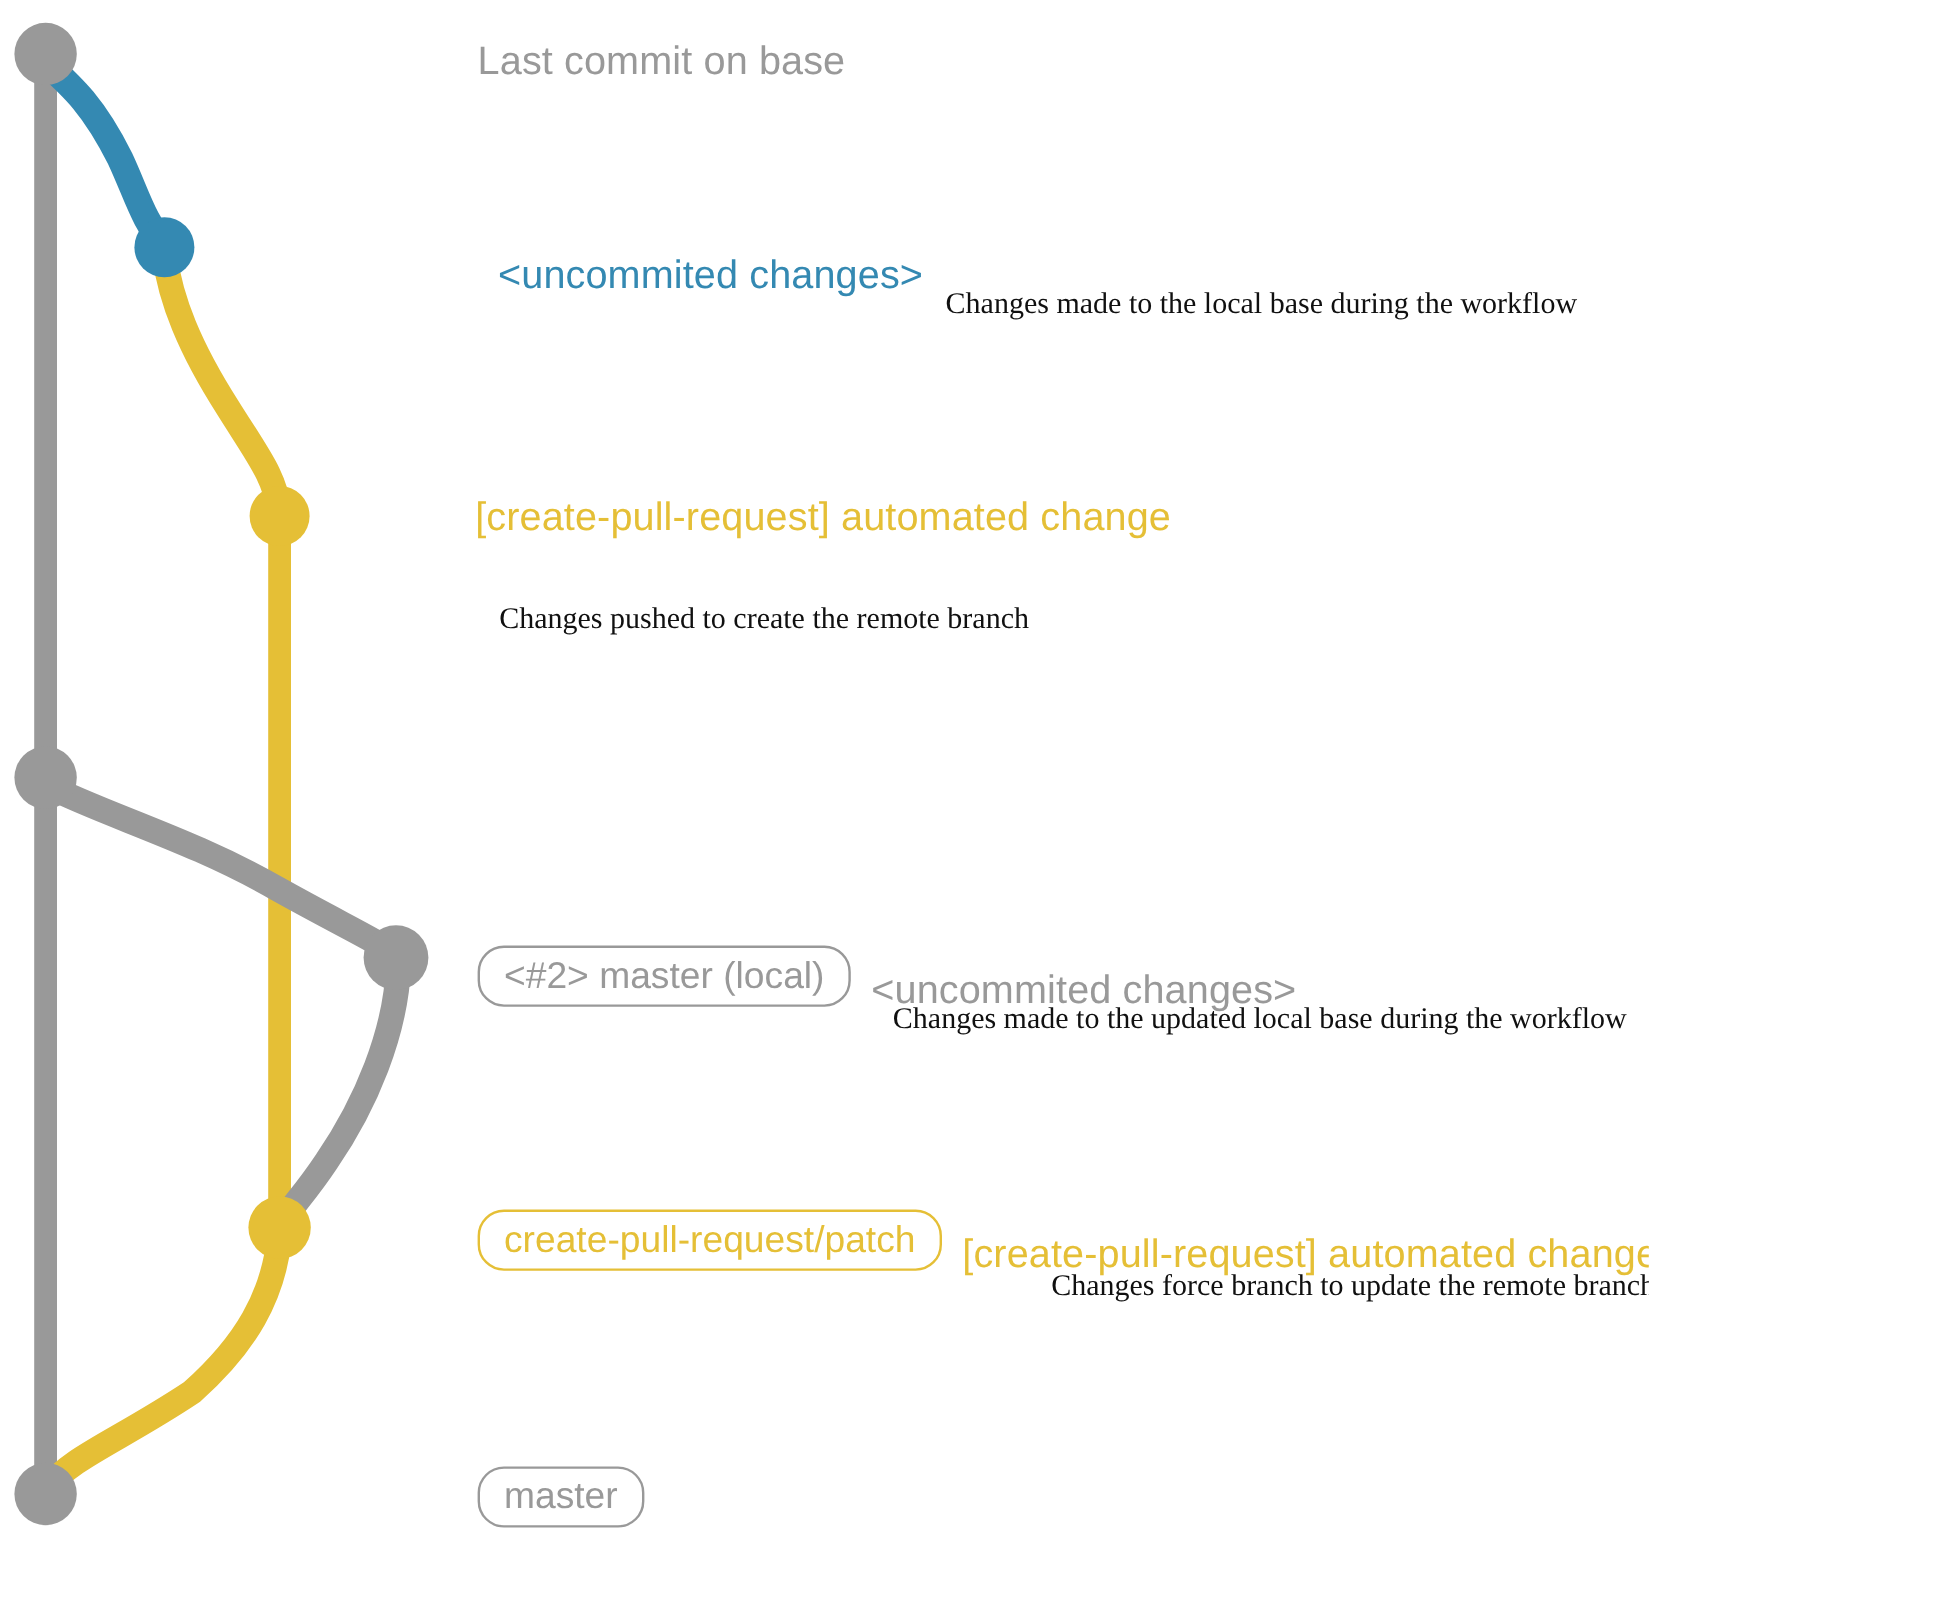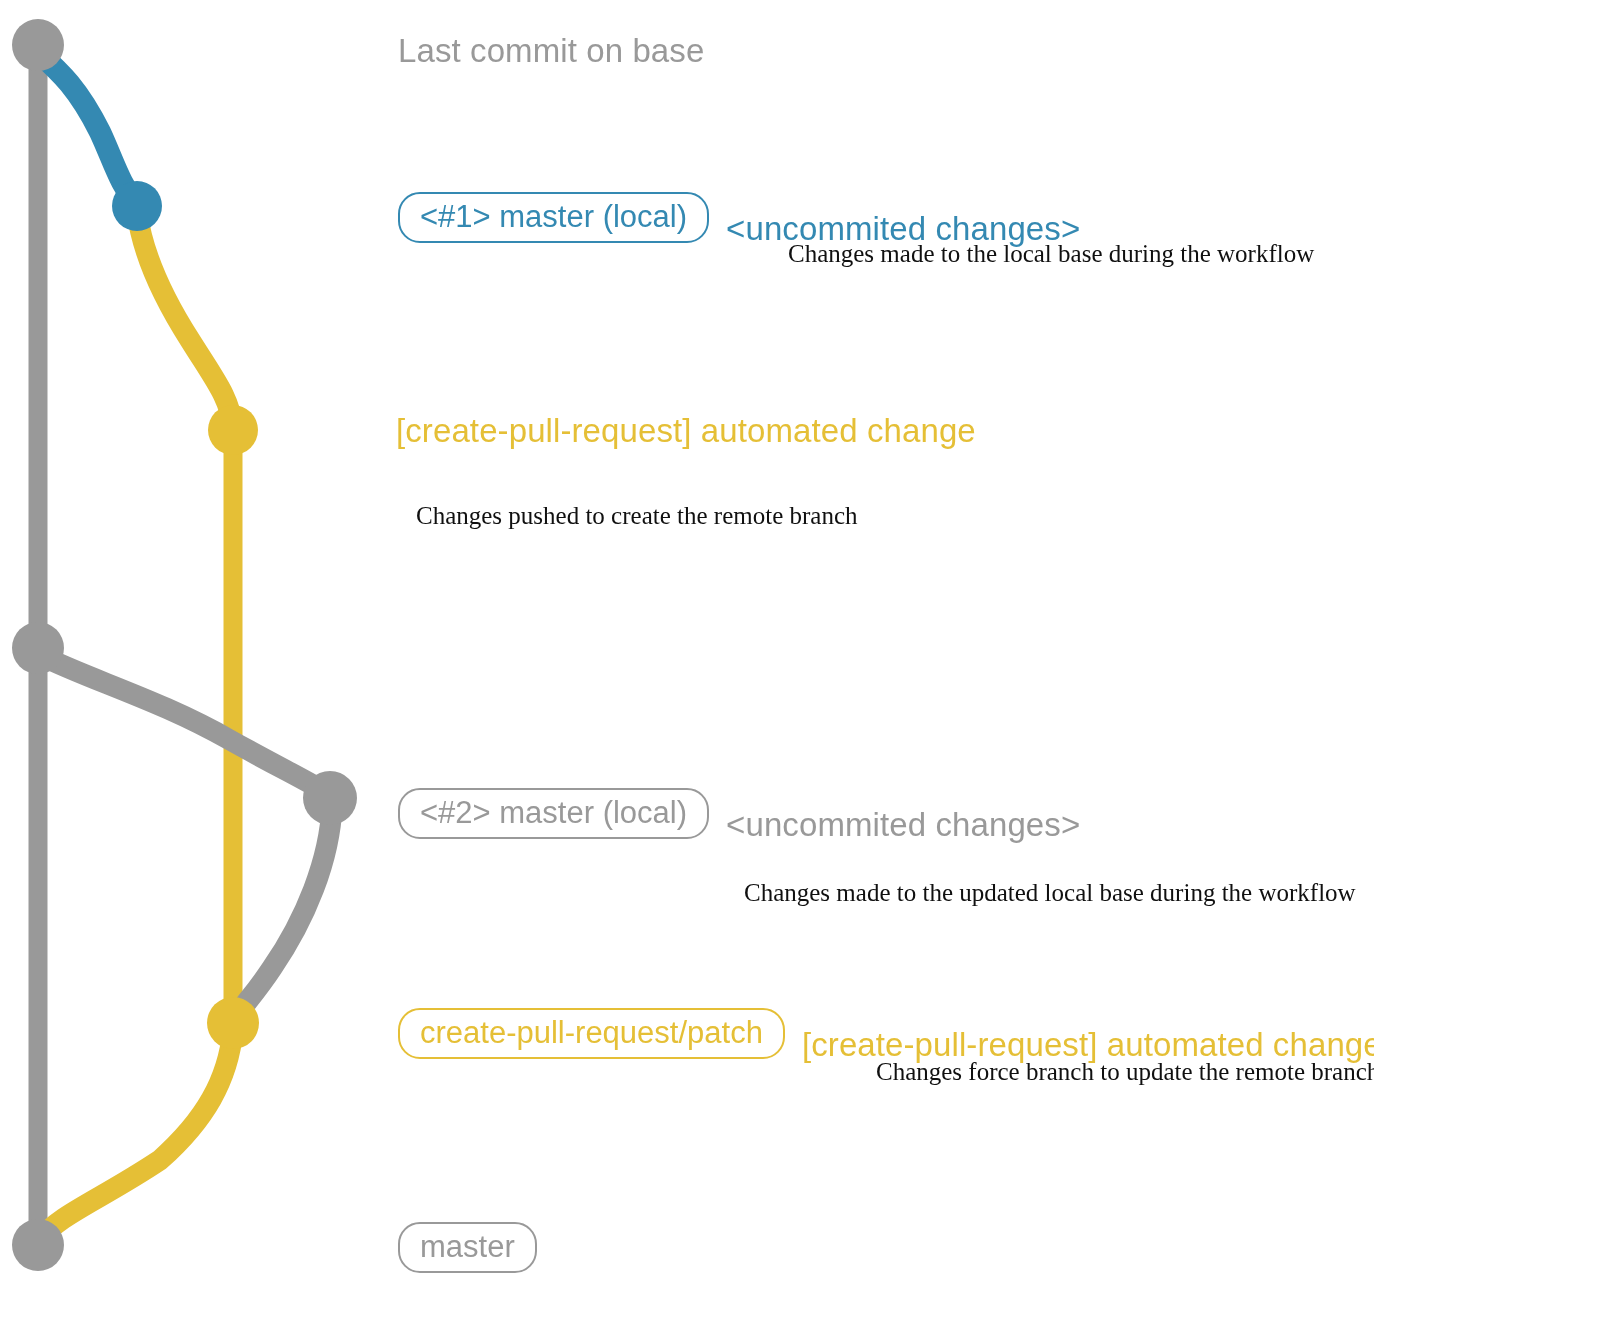--- a/index.html
+++ b/index.html
@@ -105,36 +105,35 @@
     <circle cx="38" cy="1245" r="26" fill="#999999"></circle>
   </svg>
 
   <div class="label-layer">
 
     <div class="row" style="left:398px; top:32px;">
       <span class="plain-title c-gray">Last commit on base</span>
     </div>
 
     <div class="row" style="left:398px; top:186px;">
-      <span class="badge c-blue">&lt;#1&gt; master (local)</span>
       <span class="commit-msg c-blue">&lt;uncommited changes&gt;</span>
     </div>
     <div class="desc" style="left:788px; top:240px;">Changes made to the local base during the workflow</div>
 
     <div class="row" style="left:396px; top:412px;">
       <span class="plain-title c-yellow">[create-pull-request] automated change</span>
     </div>
     <div class="desc" style="left:416px; top:462px;margin-top:40px;">Changes pushed to create the remote branch</div>
 
 
     <div class="row" style="left:398px; top:782px;">
       <span class="badge c-gray">&lt;#2&gt; master (local)</span>
       <span class="commit-msg c-gray">&lt;uncommited changes&gt;</span>
     </div>
-    <div class="desc" style="left:744px; top:836px;margin-top:43px;">Changes made to the updated local base during the workflow</div>
+    <div class="desc" style="left:744px; top:836px;">Changes made to the updated local base during the workflow</div>
 
     <div class="row" style="left:398px; top:1002px;">
       <span class="badge c-yellow">create-pull-request/patch</span>
       <span class="commit-msg c-yellow">[create-pull-request] automated change</span>
     </div>
     <div class="desc" style="left:876px; top:1058px;">Changes force branch to update the remote branch</div>
 
     <div class="row" style="left:398px; top:1222px;">
       <span class="badge c-gray">master</span>
     </div>

